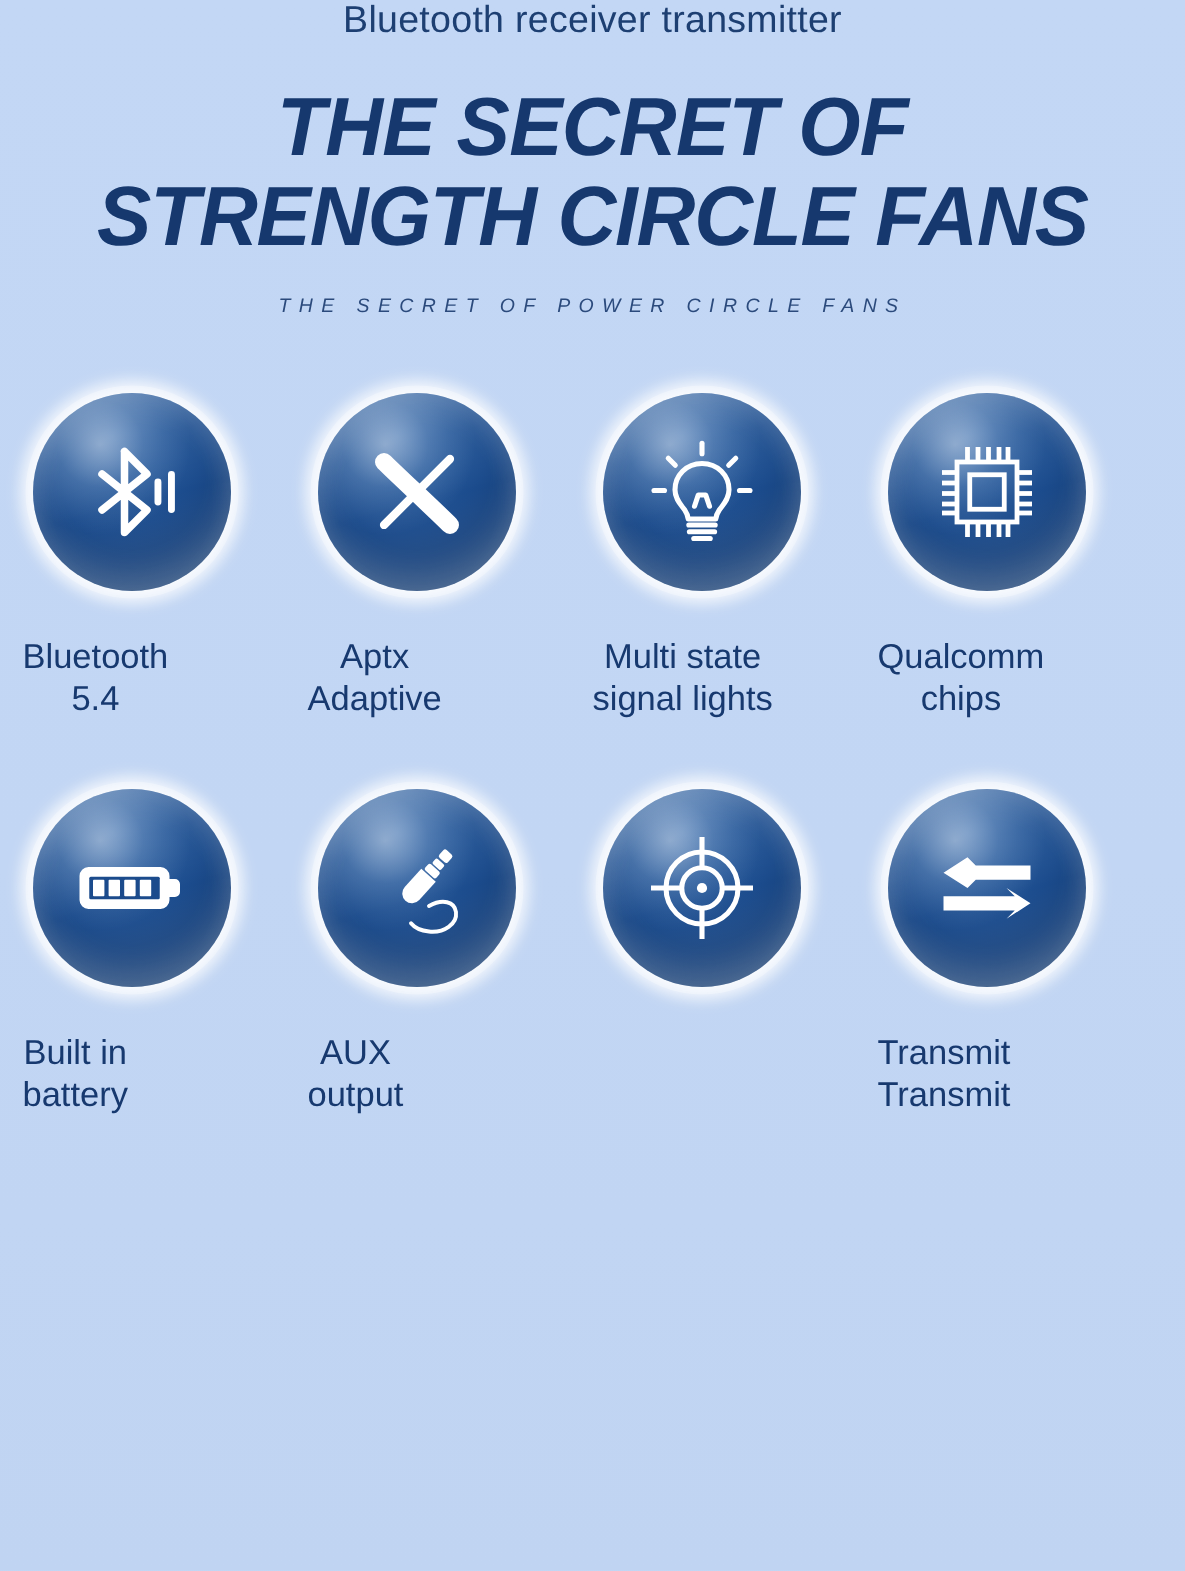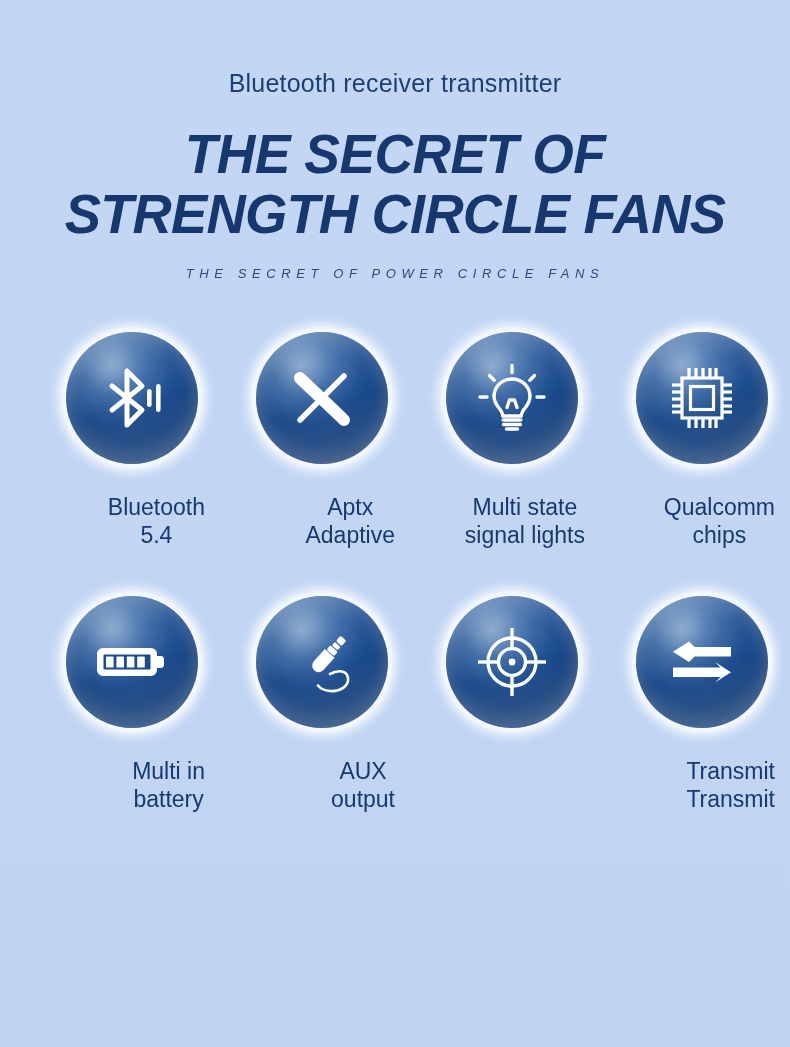--- a/index.html
+++ b/index.html
@@ -17,21 +17,20 @@
 
   .poster {
     width: 790px;
     height: 1047px;
     position: relative;
     background: linear-gradient(180deg, #c3d7f5 0%, #c2d6f4 55%, #c0d4f2 100%);
   }
 
   
   .header {
-    padding-top: 70px;
     text-align: center;
   }
   .tagline {
     font-size: 25px;
     color: #1d3f72;
     letter-spacing: 0.2px;
     font-weight: 400;
     line-height: 1.1;
   }
   .title-block {
@@ -71,21 +70,21 @@
     justify-content: center;
     align-items: flex-start;
   }
   .row.row2 {
     margin-top: 40px;
   }
   .cell {
     width: 190px;
     display: flex;
     flex-direction: column;
-    align-items: flex-end;
+    align-items: flex-start;
   }
 
   
   .badge {
     position: relative;
     width: 146px;
     height: 146px;
     display: flex;
     align-items: center;
     justify-content: center;
@@ -319,21 +318,21 @@
             </g>
             <g fill="#ffffff">
               <rect x="13" y="33.5" width="7.6" height="11" rx="0.6"></rect>
               <rect x="23.4" y="33.5" width="7.6" height="11" rx="0.6"></rect>
               <rect x="33.8" y="33.5" width="7.6" height="11" rx="0.6"></rect>
               <rect x="44.2" y="33.5" width="7.6" height="11" rx="0.6"></rect>
             </g>
           </svg>
         </div>
         <div class="label">
-          <span class="l">Multi in</span>
+          <span class="l">Built in</span>
           <span class="l">battery</span>
         </div>
       </div>
 
       <div class="cell">
         <div class="badge">
           <div class="halo"></div>
           <div class="orb"></div>
           <div class="sheen"></div>
           <svg width="78" height="78" viewBox="0 0 78 78">

